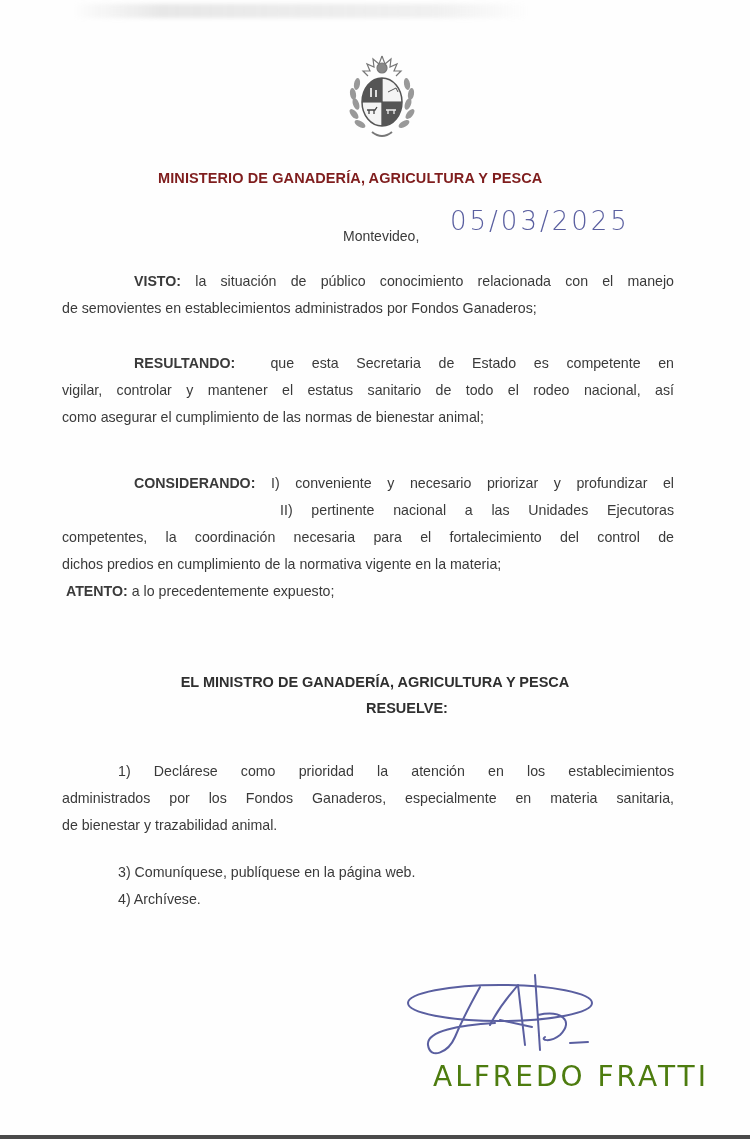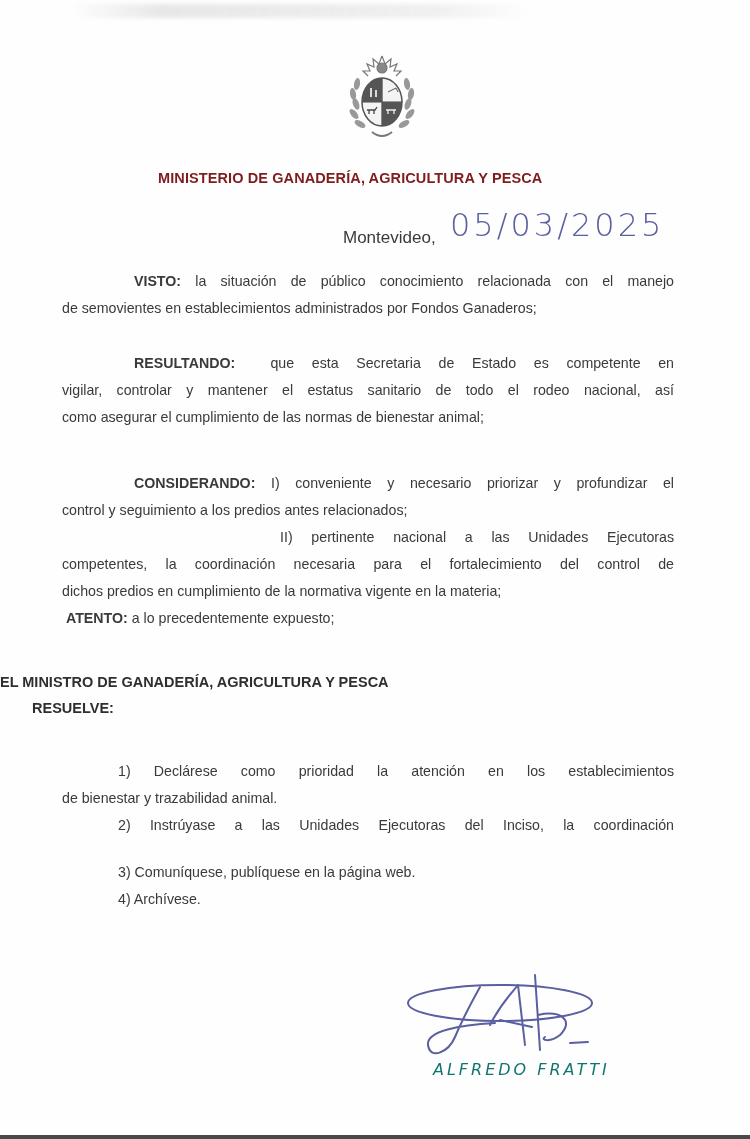--- a/index.html
+++ b/index.html
@@ -7,29 +7,29 @@
     width: 750px; height: 1139px; background: #fdfdfd; position: relative; overflow: hidden;
     font-family: "Liberation Sans", sans-serif; color: #3a3a3a;
   }
   .page { position: absolute; inset: 0; background: #fefefe; }
   .bleed { position: absolute; top: 4px; left: 70px; width: 460px; height: 14px;
     background: linear-gradient(90deg, rgba(200,200,200,0.0), rgba(190,190,190,0.35) 20%, rgba(200,200,200,0.25) 80%, rgba(200,200,200,0)); filter: blur(2px); }
   .bottom-bar { position: absolute; left: 0; right: 0; bottom: 0; height: 4px; background: #4a4a4a; }
   .crest { position: absolute; left: 344px; top: 52px; width: 76px; height: 92px; }
   .abs { position: absolute; white-space: nowrap; font-size: 14.2px; }
   .title { left: 158px; top: 170px; font-weight: bold; font-size: 14.5px; letter-spacing: 0.1px; color: #7f1d1d; }
-  .city { left: 343px; top: 228px; font-size: 17px; }
-  .date { left: 450px; top: 206px; font-family: "DejaVu Sans", sans-serif; font-size: 32px; color: #5a5fa0; letter-spacing: 3px; font-weight: 300; }
+  .city { left: 343px; top: 228px; font-size: 14px; }
+  .date { left: 450px; top: 206px; font-family: "DejaVu Sans", sans-serif; font-size: 26px; color: #5a5fa0; letter-spacing: 3px; font-weight: 300; }
   .para { position: absolute; left: 62px; width: 612px; font-size: 14.2px; line-height: 27px; text-align: justify; color: #3a3a3a; }
   .para .line { display: block; text-align: justify; text-align-last: justify; height: 27px; white-space: nowrap; }
   .para .line.last { text-align-last: left; }
   .indent { padding-left: 72px; }
-  .center { position: absolute; left: 0; width: 750px; font-weight: bold; font-size: 14.5px; color: #2f2f2f; }
+  .center { position: absolute; left: 0; width: 750px; text-align: center; font-weight: bold; font-size: 14.5px; color: #2f2f2f; }
   .sig { position: absolute; left: 400px; top: 965px; width: 340px; height: 140px; }
-  .signame { position: absolute; left: 433px; top: 1060px; font-family: "DejaVu Sans", sans-serif; font-size: 16px; color: #0f766e; letter-spacing: 3px; white-space: nowrap; font-style: italic; }
+  .signame { position: absolute; left: 433px; top: 1060px; font-family: "DejaVu Sans", sans-serif; font-size: 28px; color: #4d7c0f; letter-spacing: 3px; white-space: nowrap; }
 </style>
 </head>
 <body>
 
 <div class="page">
   <div class="bleed"></div>
 
   <svg class="crest" viewBox="0 0 76 92">
     <g fill="none" stroke="#777" stroke-width="1.2">
       <path d="M38 4 l3 8 l6-5 l-1 8 l7-3 l-3 7 l7 0 l-5 5"></path>
@@ -71,34 +71,33 @@
     <span class="line last">como asegurar el cumplimiento de las normas de bienestar animal;</span>
   </div>
 
   <div class="para" style="top:268px;">
     <span class="line indent"><b>VISTO:</b> <span>la situación de público conocimiento relacionada con el manejo</span></span>
     <span class="line last">de semovientes en establecimientos administrados por Fondos Ganaderos;</span>
   </div>
 
   <div class="para" style="top:470px;">
     <span class="line indent"><b>CONSIDERANDO:</b> <span>I) conveniente y necesario priorizar y profundizar el</span></span>
-    <span class="line last">control y seguimiento a los predios antes relacionados;</span>
     <span class="line" style="padding-left:218px;">II) pertinente nacional a las Unidades Ejecutoras</span>
     <span class="line">competentes, la coordinación necesaria para el fortalecimiento del control de</span>
     <span class="line last">dichos predios en cumplimiento de la normativa vigente en la materia;</span>
     <span class="line last" style="padding-left:4px;"><b>ATENTO:</b> <span>a lo precedentemente expuesto;</span></span>
   </div>
 
   <div class="center" style="top:674px;">EL MINISTRO DE GANADERÍA, AGRICULTURA Y PESCA</div>
   <div class="center" style="top:700px;padding-left:32px;">RESUELVE:</div>
 
   <div class="para" style="top:758px;">
     <span class="line" style="padding-left:56px;">1) Declárese como prioridad la atención en los establecimientos</span>
+    <span class="line">administrados por los Fondos Ganaderos, especialmente en materia sanitaria,</span>
     <span class="line last">de bienestar y trazabilidad animal.</span>
-    <span class="line" style="padding-left:56px;">2) Instrúyase a las Unidades Ejecutoras del Inciso, la coordinación</span>
     <span class="line last" style="padding-left:56px;margin-top:20px;">3) Comuníquese, publíquese en la página web.</span>
     <span class="line last" style="padding-left:56px;">4) Archívese.</span>
   </div>
 
   <svg class="sig" viewBox="0 0 340 140">
     <g fill="none" stroke="#5a5fa0" stroke-width="2" stroke-linecap="round" stroke-linejoin="round">
       <ellipse cx="100" cy="38" rx="92" ry="18"></ellipse>
       <path d="M80 22 C70 40 60 60 55 72 C48 88 30 95 28 80 C26 66 60 60 95 58"></path>
       <path d="M90 60 C100 40 110 30 118 20 L125 80 M100 55 L132 62"></path>
       <path d="M135 10 L140 85 M138 50 C160 45 175 55 160 70 C150 78 140 75 145 72"></path>

